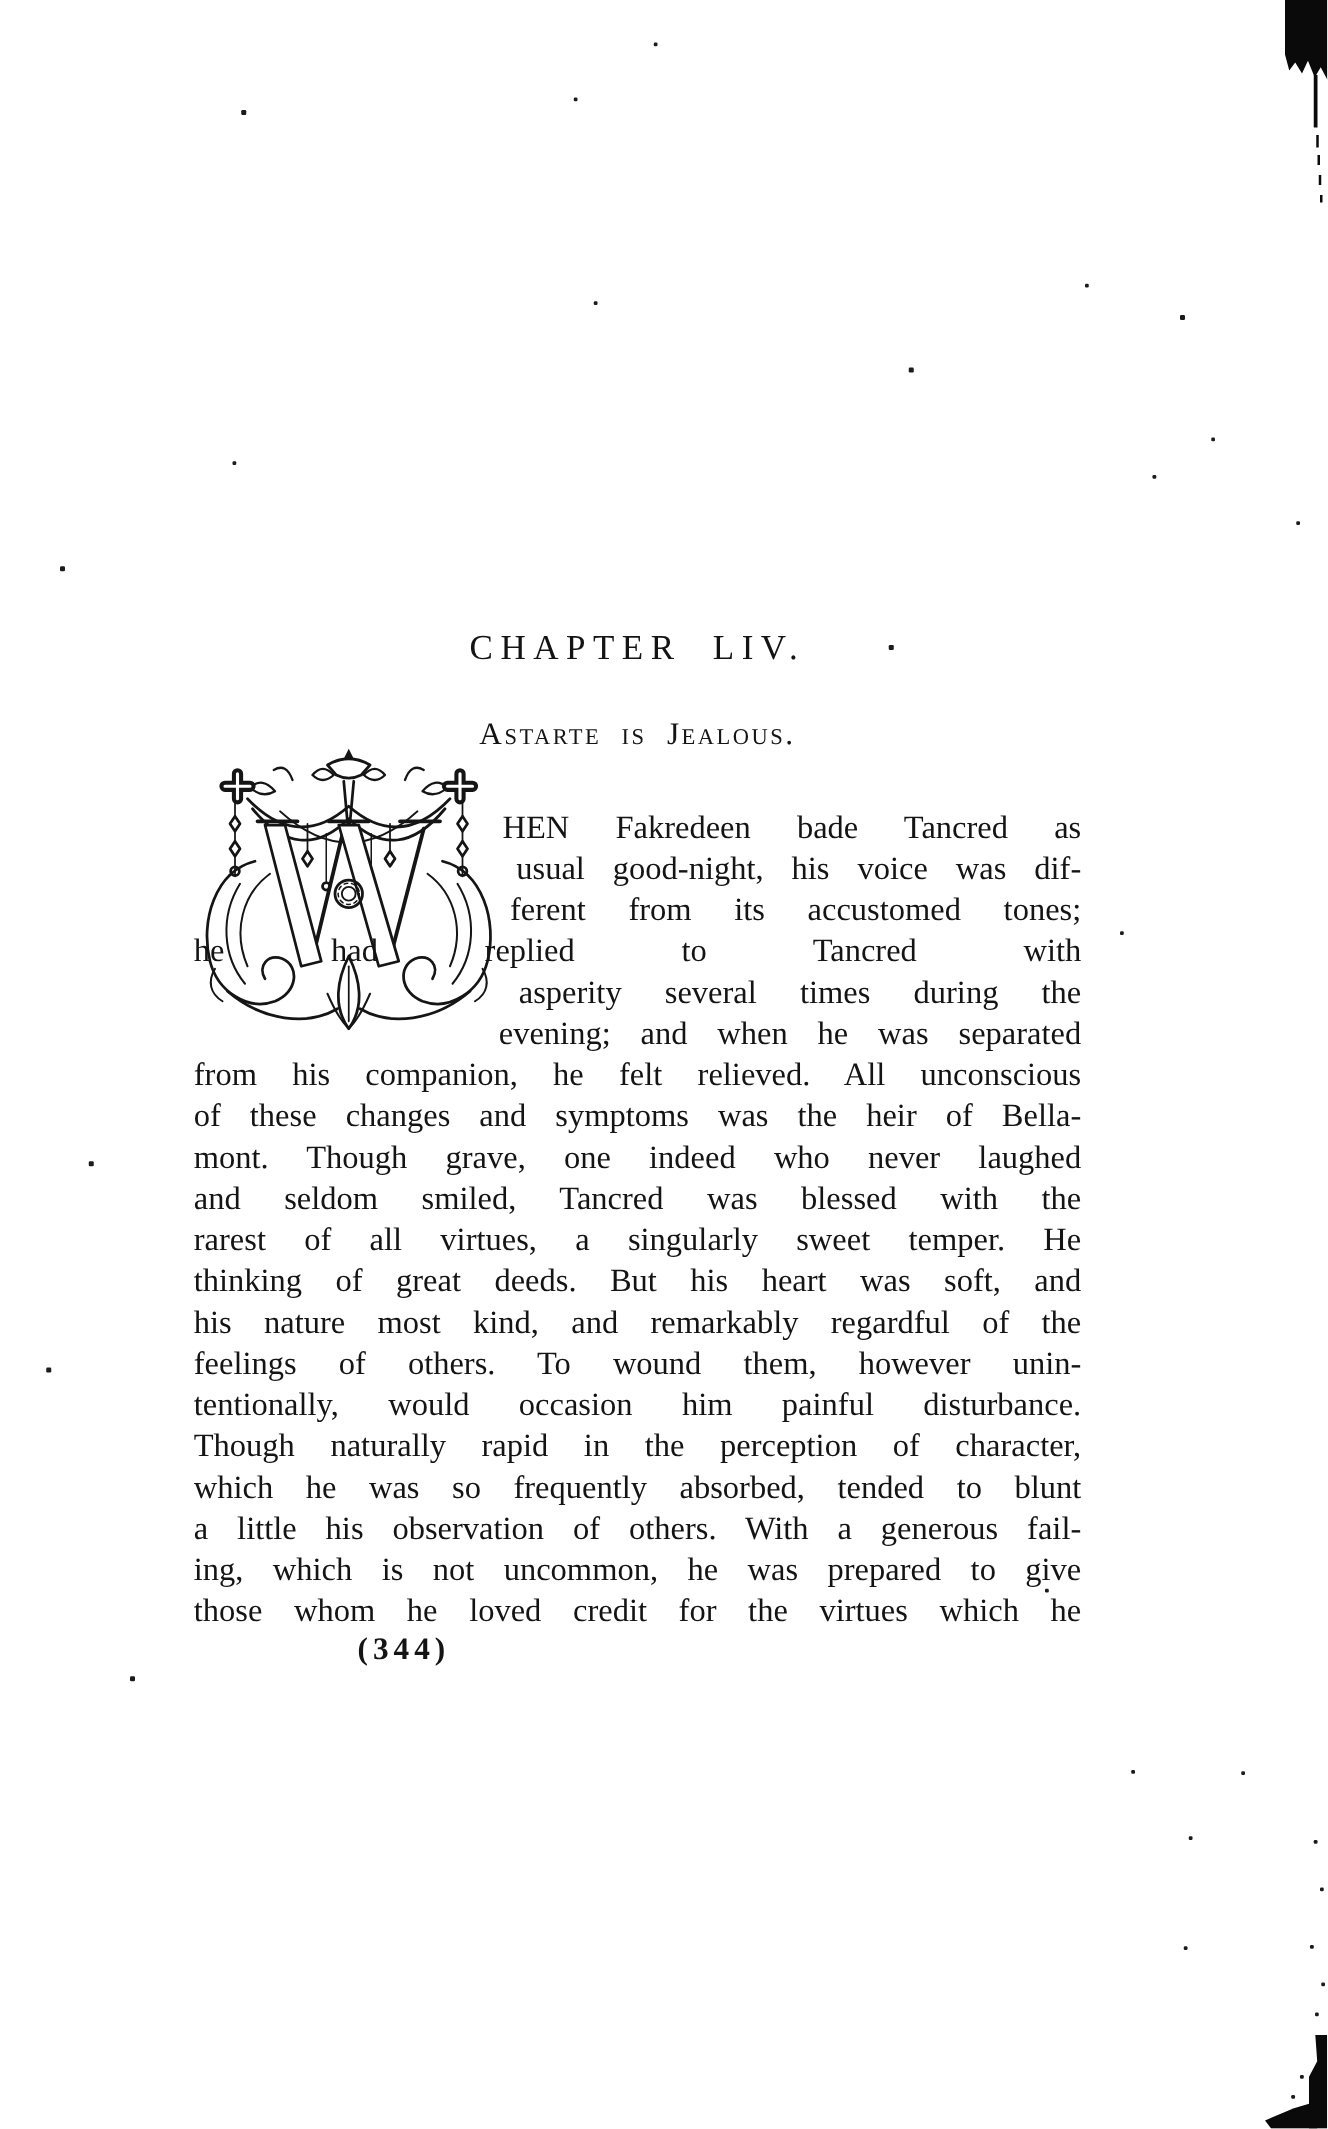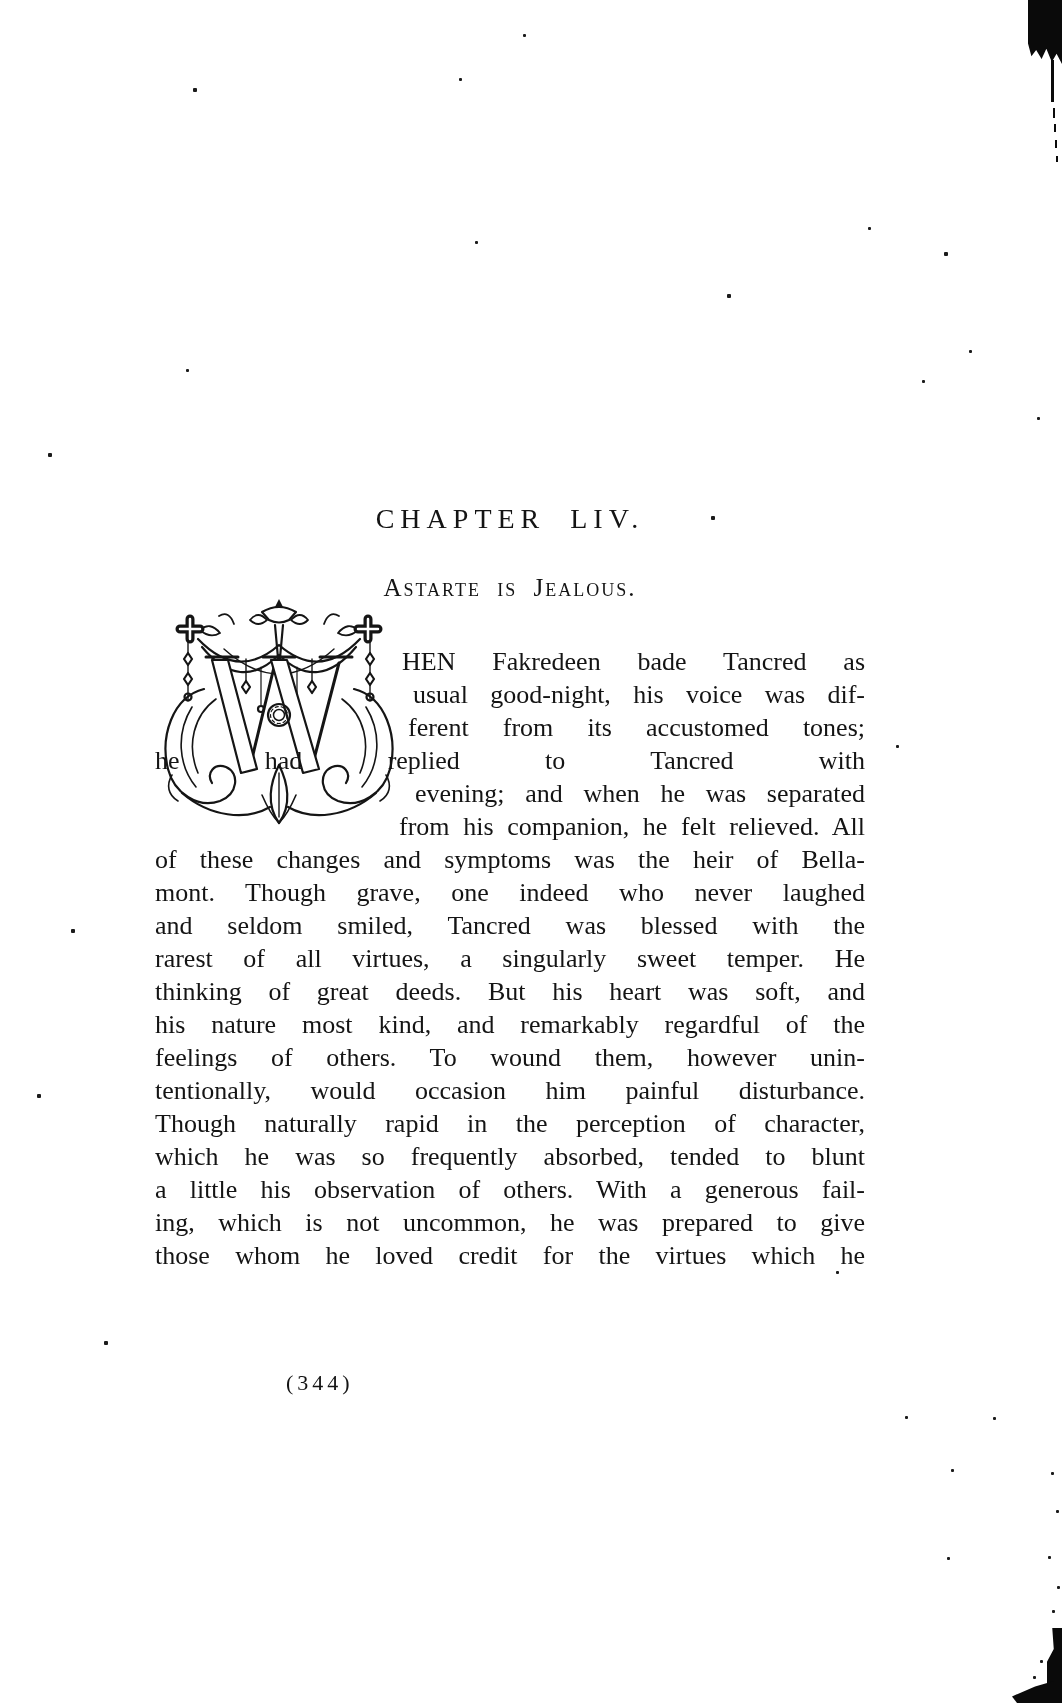--- a/index.html
+++ b/index.html
@@ -25,22 +25,22 @@
     text-align:justify;text-align-last:justify;overflow:hidden;
   }
   
   .line:nth-child(1){margin-left:247px;}
   .line:nth-child(2){margin-left:258px;}
   .line:nth-child(3){margin-left:253px;}
   .line:nth-child(4){}
   .line:nth-child(5){margin-left:260px;}
   .line:nth-child(6){margin-left:244px;}
   .page-number{
-    position:absolute;left:286px;top:1370px;
-    font-size:22px;letter-spacing:4px;
+    position:absolute;left:286px;top:1306px;
+    font-size:25px;letter-spacing:4px;font-weight:bold;
   }
   .dropcap{position:absolute;left:158px;top:597px;width:242px;height:243px;}
   .dropcap svg{width:100%;height:100%;display:block;}
   .speck{position:absolute;background:#1b1b1b;border-radius:1px;}
   .artifact{position:absolute;background:#0a0a0a;}
   .artifact-tr-blob{
     left:1028px;top:0;width:34px;height:64px;
     clip-path:polygon(0 0,100% 0,100% 100%,84% 84%,70% 97%,54% 76%,40% 92%,24% 78%,10% 88%,0 68%);
   }
   .artifact-tr-line{left:1051px;top:60px;width:3px;height:42px;}
@@ -128,20 +128,21 @@
         <path d="M104,198 C110,212 115,220 121,226 M138,198 C132,212 127,220 121,226" stroke-width="1.6"></path>
       </g>
     </svg>
   </div>
 
   <div class="paragraph">
       <div class="line">HEN Fakredeen bade Tancred as</div>
       <div class="line">usual good-night, his voice was dif-</div>
       <div class="line">ferent from its accustomed tones;</div>
       <div class="line">he had replied to Tancred with</div>
+      <div class="line">asperity several times during the</div>
       <div class="line">evening; and when he was separated</div>
       <div class="line">from his companion, he felt relieved. All unconscious</div>
       <div class="line">of these changes and symptoms was the heir of Bella-</div>
       <div class="line">mont. Though grave, one indeed who never laughed</div>
       <div class="line">and seldom smiled, Tancred was blessed with the</div>
       <div class="line">rarest of all virtues, a singularly sweet temper. He</div>
       <div class="line">thinking of great deeds. But his heart was soft, and</div>
       <div class="line">his nature most kind, and remarkably regardful of the</div>
       <div class="line">feelings of others. To wound them, however unin-</div>
       <div class="line">tentionally, would occasion him painful disturbance.</div>

